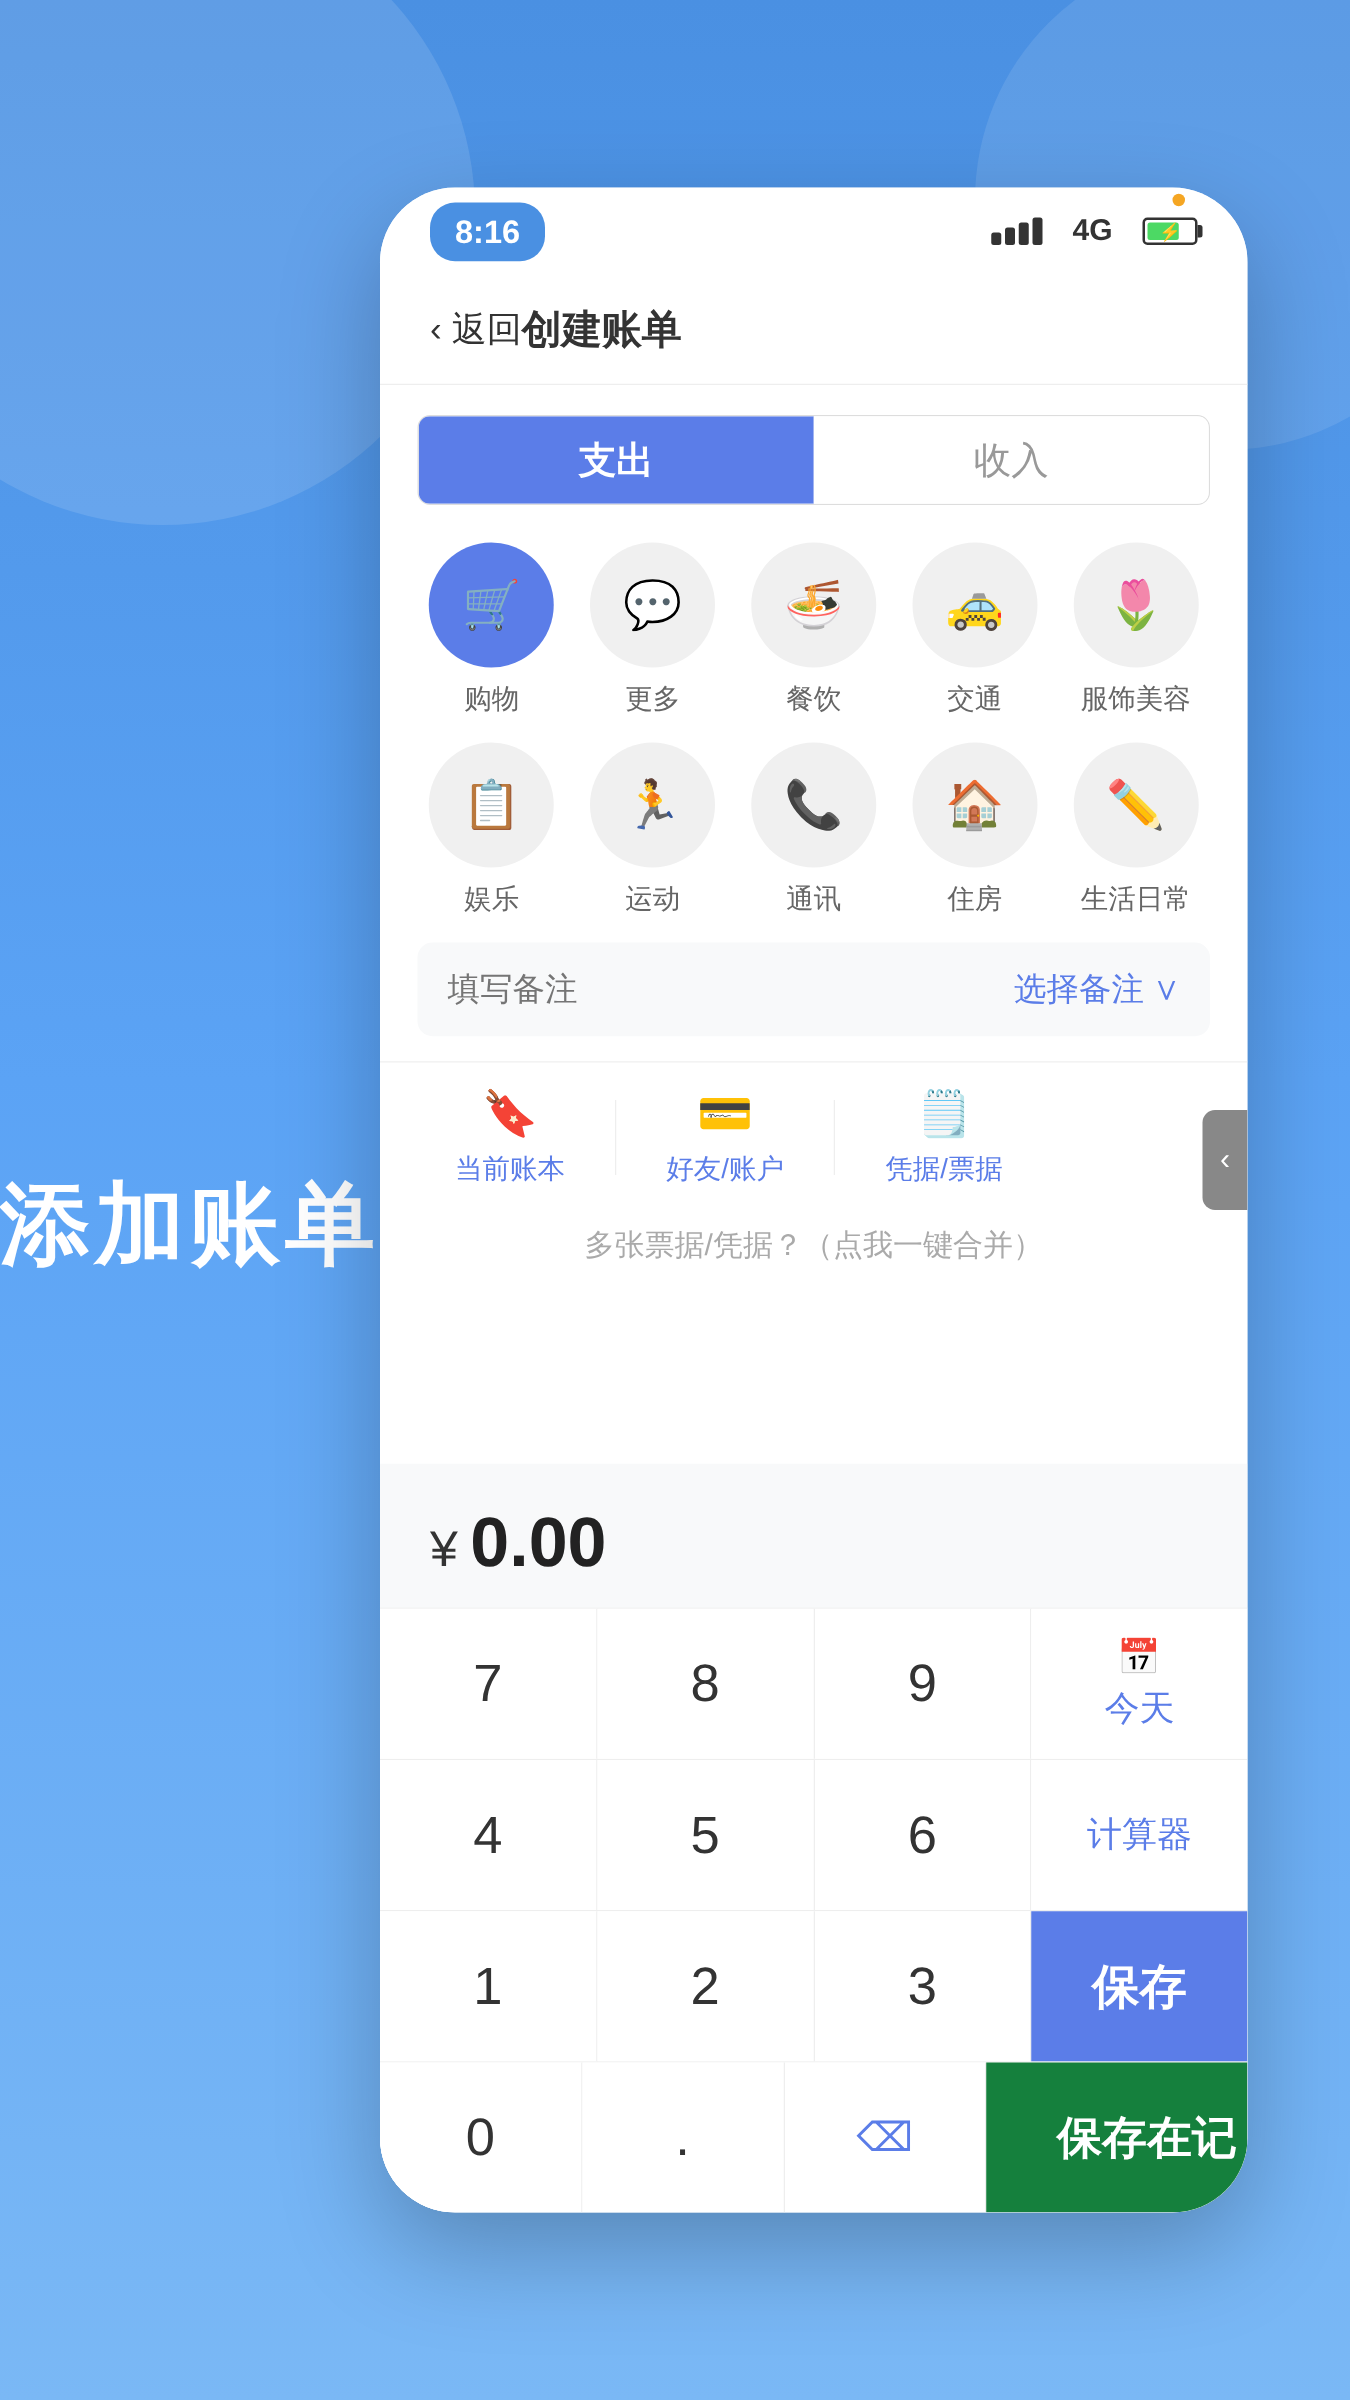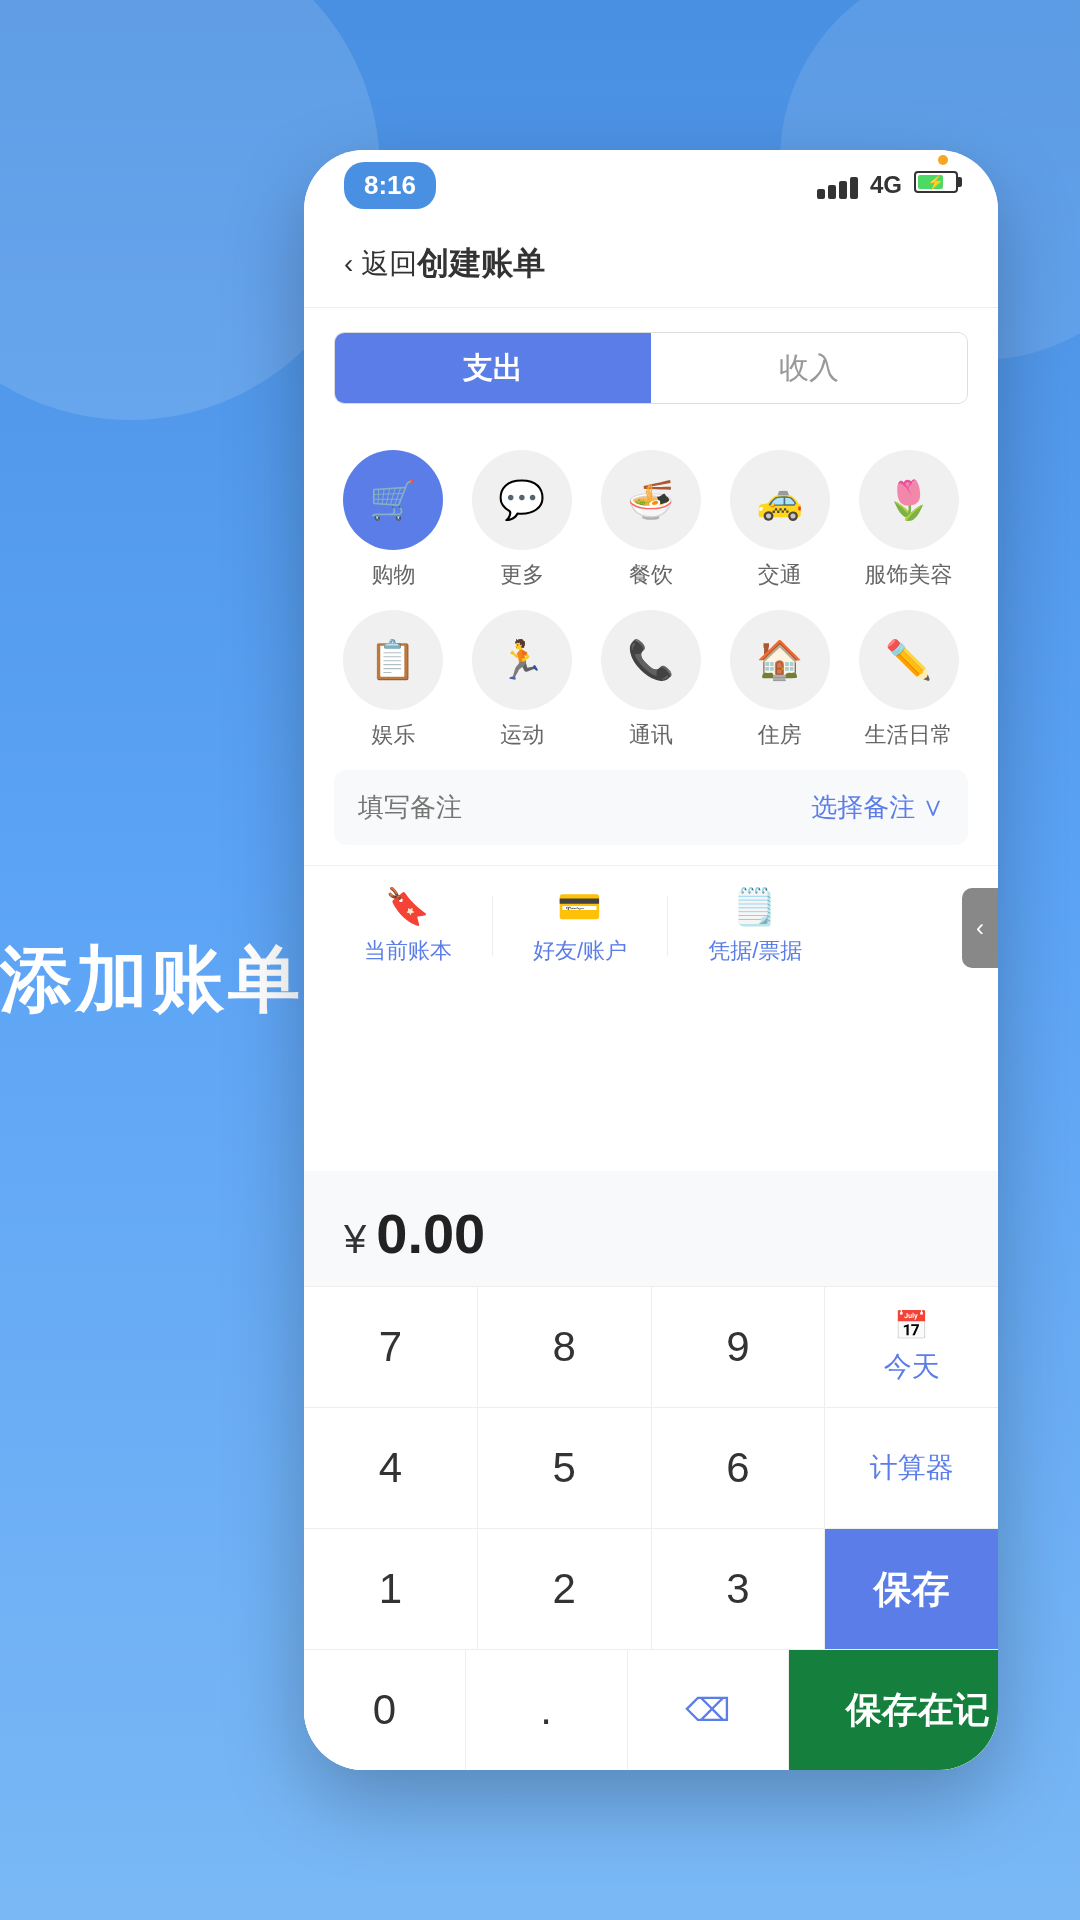--- a/index.html
+++ b/index.html
@@ -52,21 +52,22 @@
       background: #4a90e2;
       color: white;
       font-size: 26px;
       font-weight: 600;
       padding: 8px 20px;
       border-radius: 20px;
     }
 
     .status-right {
       display: flex;
-      gap: 12px;
+      align-items: center;
+      gap: 24px;
     }
 
     .signal-bars {
       display: flex;
       align-items: flex-end;
       gap: 3px;
     }
     .signal-bars span {
       background: #333;
       width: 8px;
@@ -158,21 +159,21 @@
       flex: 1;
       background: white;
       overflow-y: auto;
       display: flex;
       flex-direction: column;
     }
 
     
     .tab-switcher {
       display: flex;
-      margin: 24px 30px 36px;
+      margin: 24px 30px 20px;
       border: 1.5px solid #ddd;
       border-radius: 10px;
       overflow: hidden;
     }
 
     .tab-btn {
       flex: 1;
       height: 70px;
       display: flex;
       align-items: center;
@@ -512,20 +513,21 @@
           <span class="action-btn-icon" style="color:#5b7de8;">💳</span>
           <span class="action-btn-label">好友/账户</span>
         </div>
         <div class="action-divider"></div>
         <div class="action-btn">
           <span class="action-btn-icon" style="color:#5b7de8;">🗒️</span>
           <span class="action-btn-label">凭据/票据</span>
         </div>
       </div>
 
+      <div class="merge-hint">多张票据/凭据？（点我一键合并）</div>
 
       <div style="flex:1;"></div>
 
       <div class="amount-display">
         <span class="amount-currency">¥</span>
         <span class="amount-value">0.00</span>
       </div>
 
       <div class="numpad">
 

